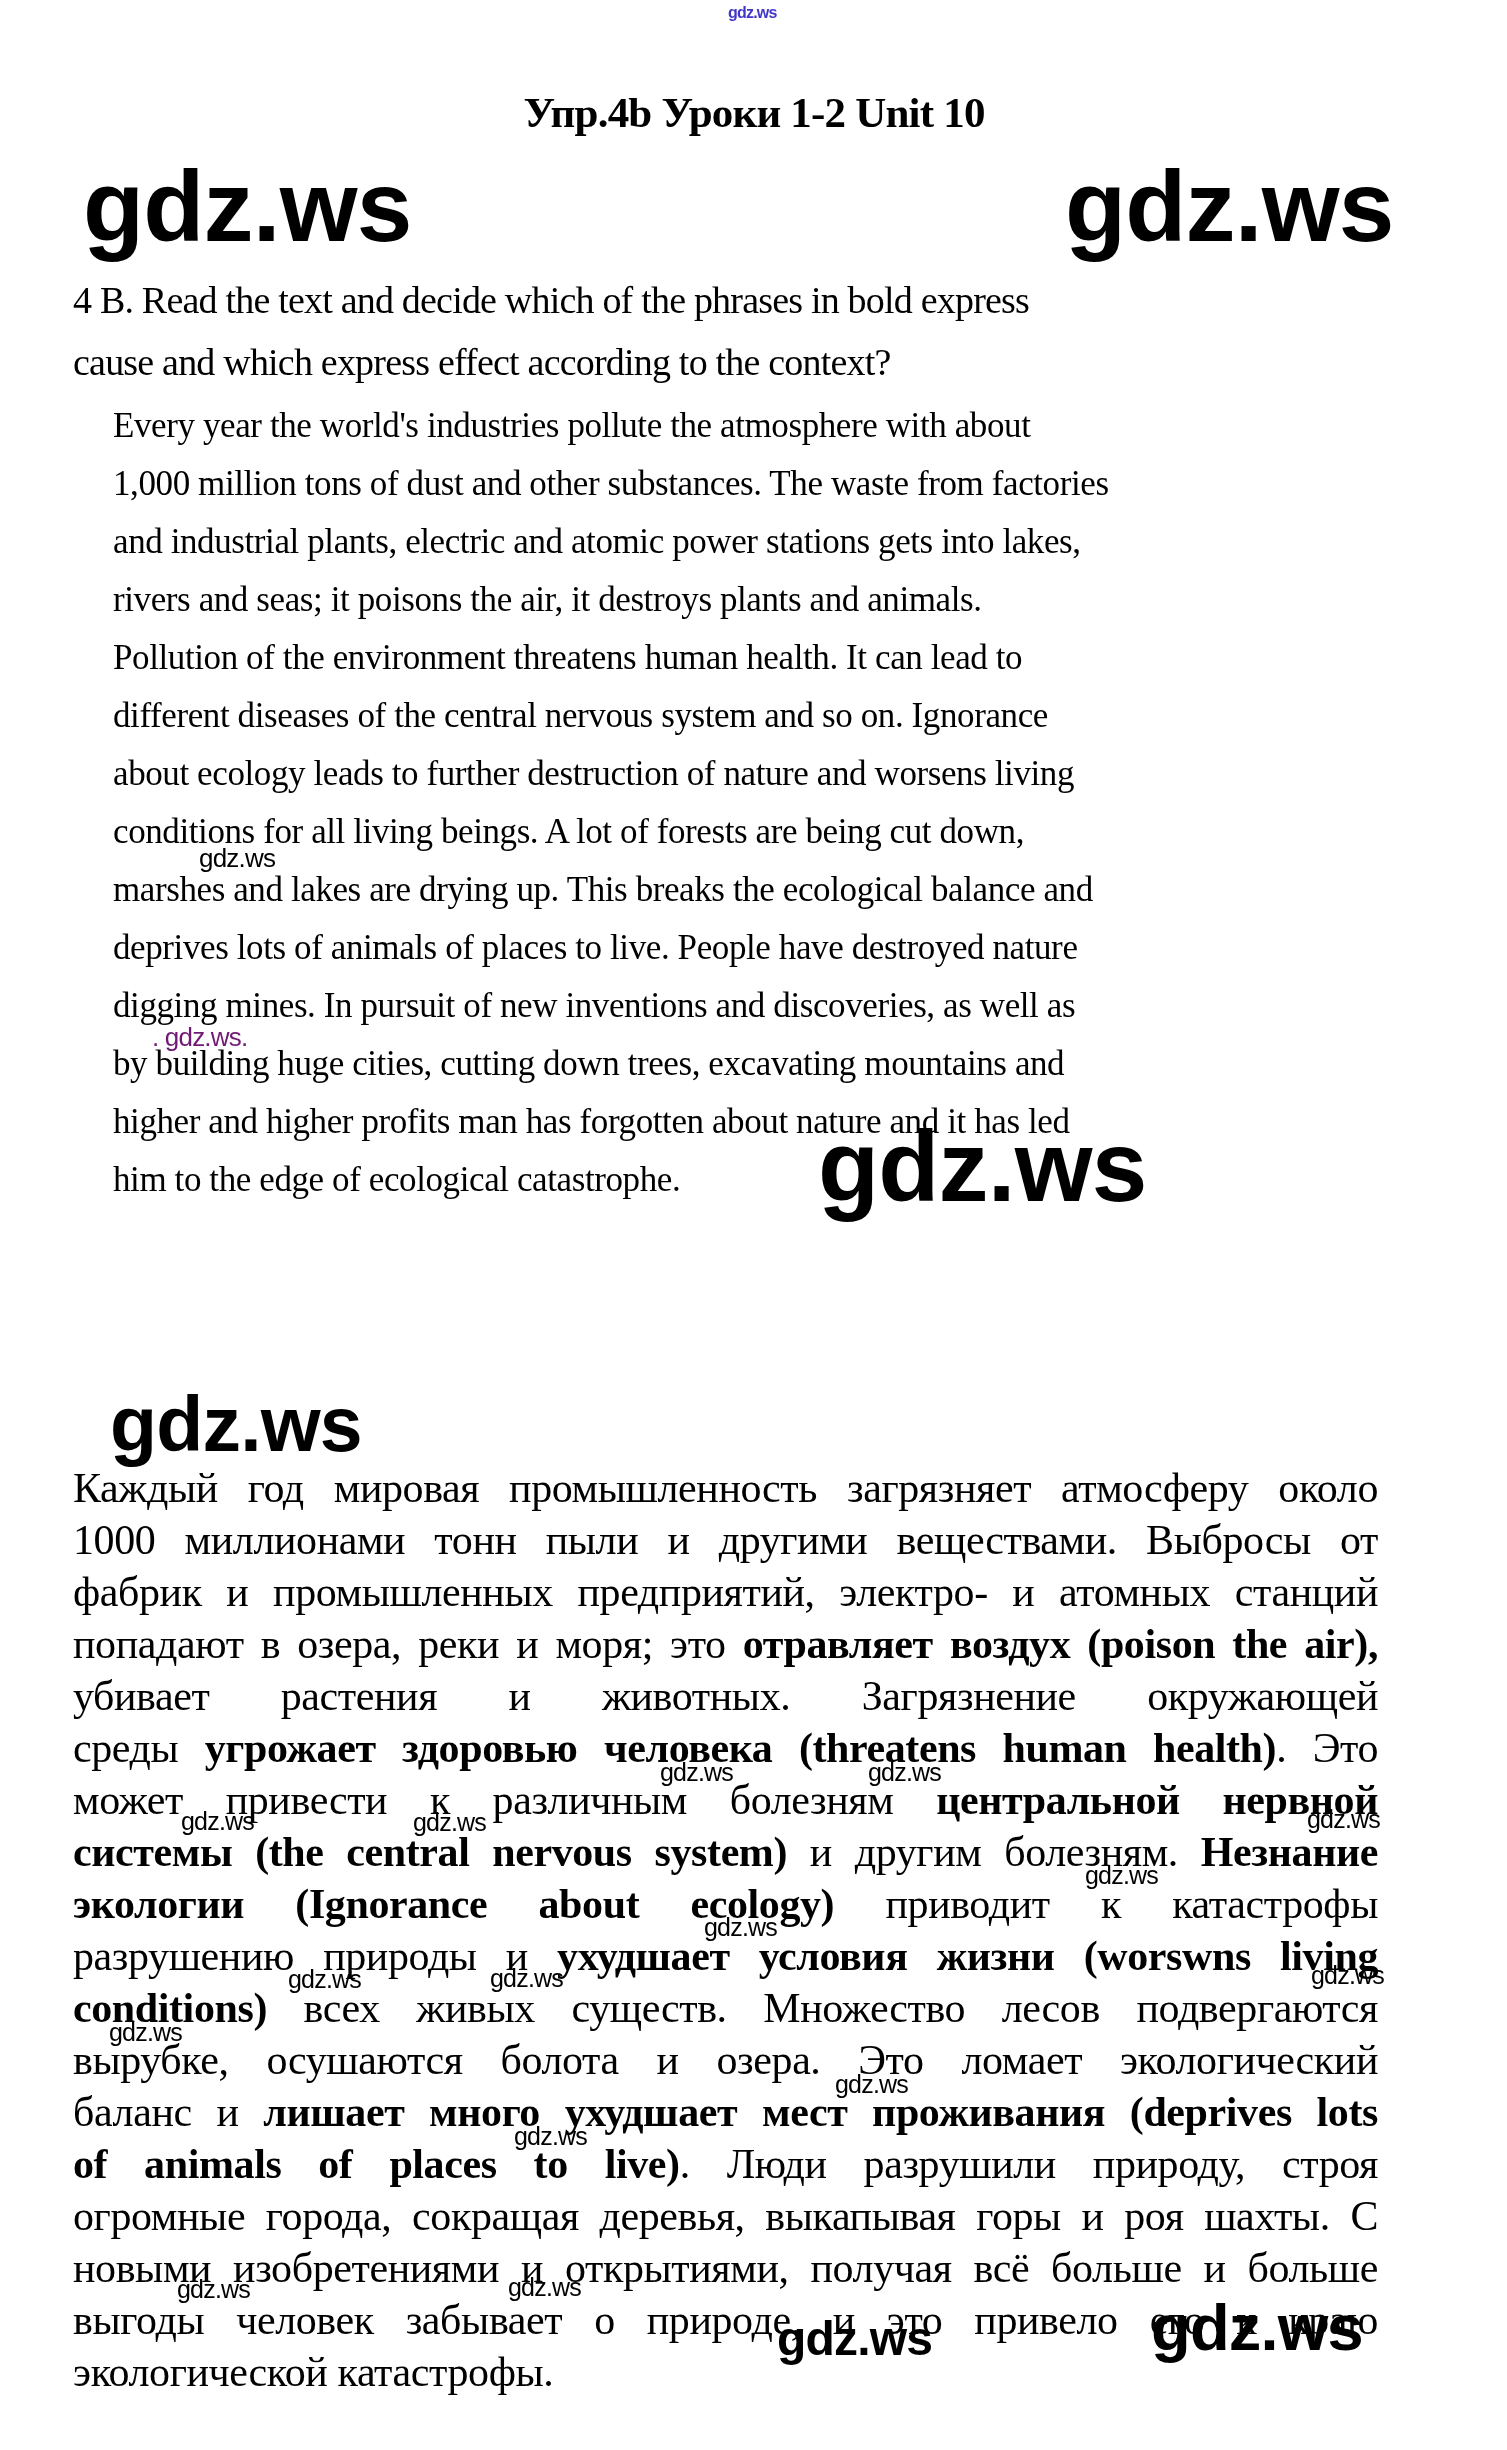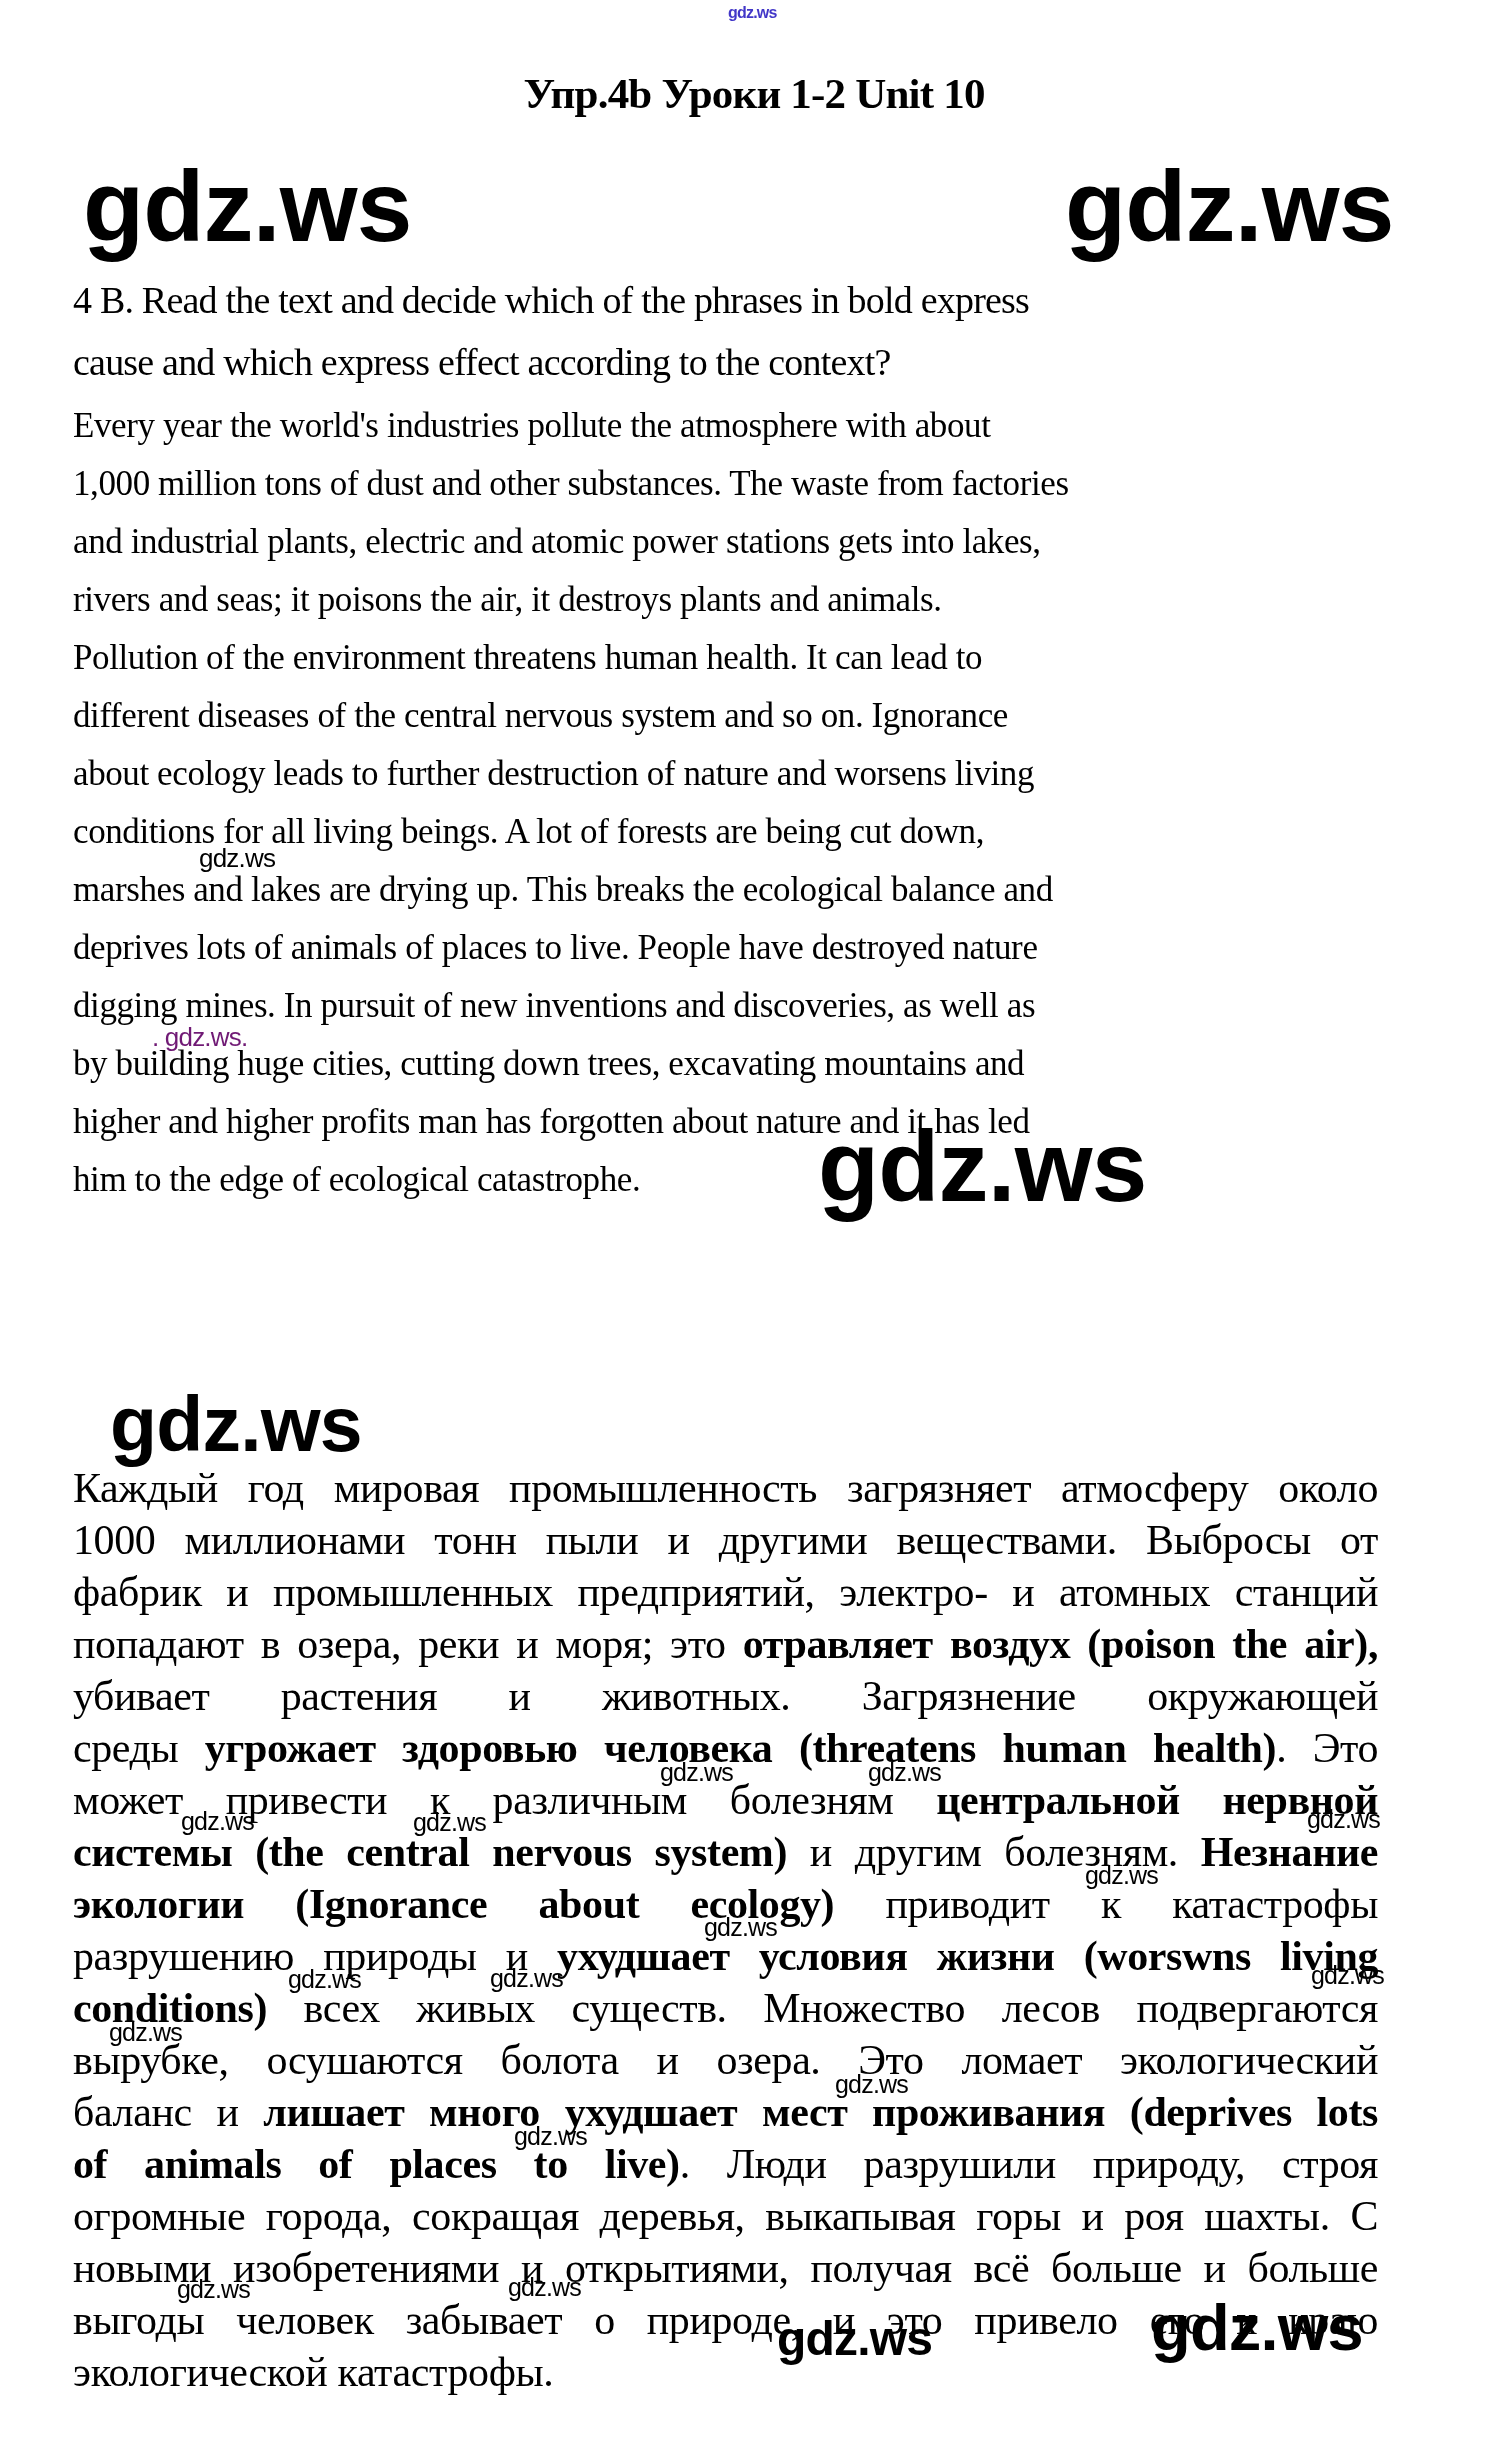--- a/index.html
+++ b/index.html
@@ -6,26 +6,26 @@
   .page{
     position:relative;
     width:1508px;height:2450px;
     background:#ffffff;
     color:#000000;
     font-family:"Liberation Serif",serif;
     overflow:hidden;
   }
   .textblock{position:absolute;left:73px;width:1305px;}
   .page-title{
-    position:absolute;top:69px;left:0;width:100%;
+    position:absolute;top:88px;left:0;width:100%;
     text-align:center;font-weight:700;font-size:43px;
     letter-spacing:-0.8px;
   }
   .en-heading{top:269px;font-size:38px;font-weight:400;line-height:62px;letter-spacing:-0.8px;}
-  .en-body{top:397px;font-size:35px;line-height:58px;letter-spacing:-0.4px;}
+  .en-body{top:397px;font-size:35px;line-height:58px;letter-spacing:-0.4px;margin-left:40px;}
   .ru-heading{top:1252px;font-size:41px;font-weight:700;line-height:57px;letter-spacing:-0.8px;}
   .ru-body{top:1462px;font-size:42px;line-height:52px;letter-spacing:-0.4px;}
   .line{white-space:nowrap;}
   .line.just{white-space:normal;text-align:justify;text-align-last:justify;}
   .b{font-weight:700;}
   .wm{
     position:absolute;
     font-family:"Liberation Sans",sans-serif;
     line-height:1;white-space:nowrap;
     letter-spacing:-0.8px;

